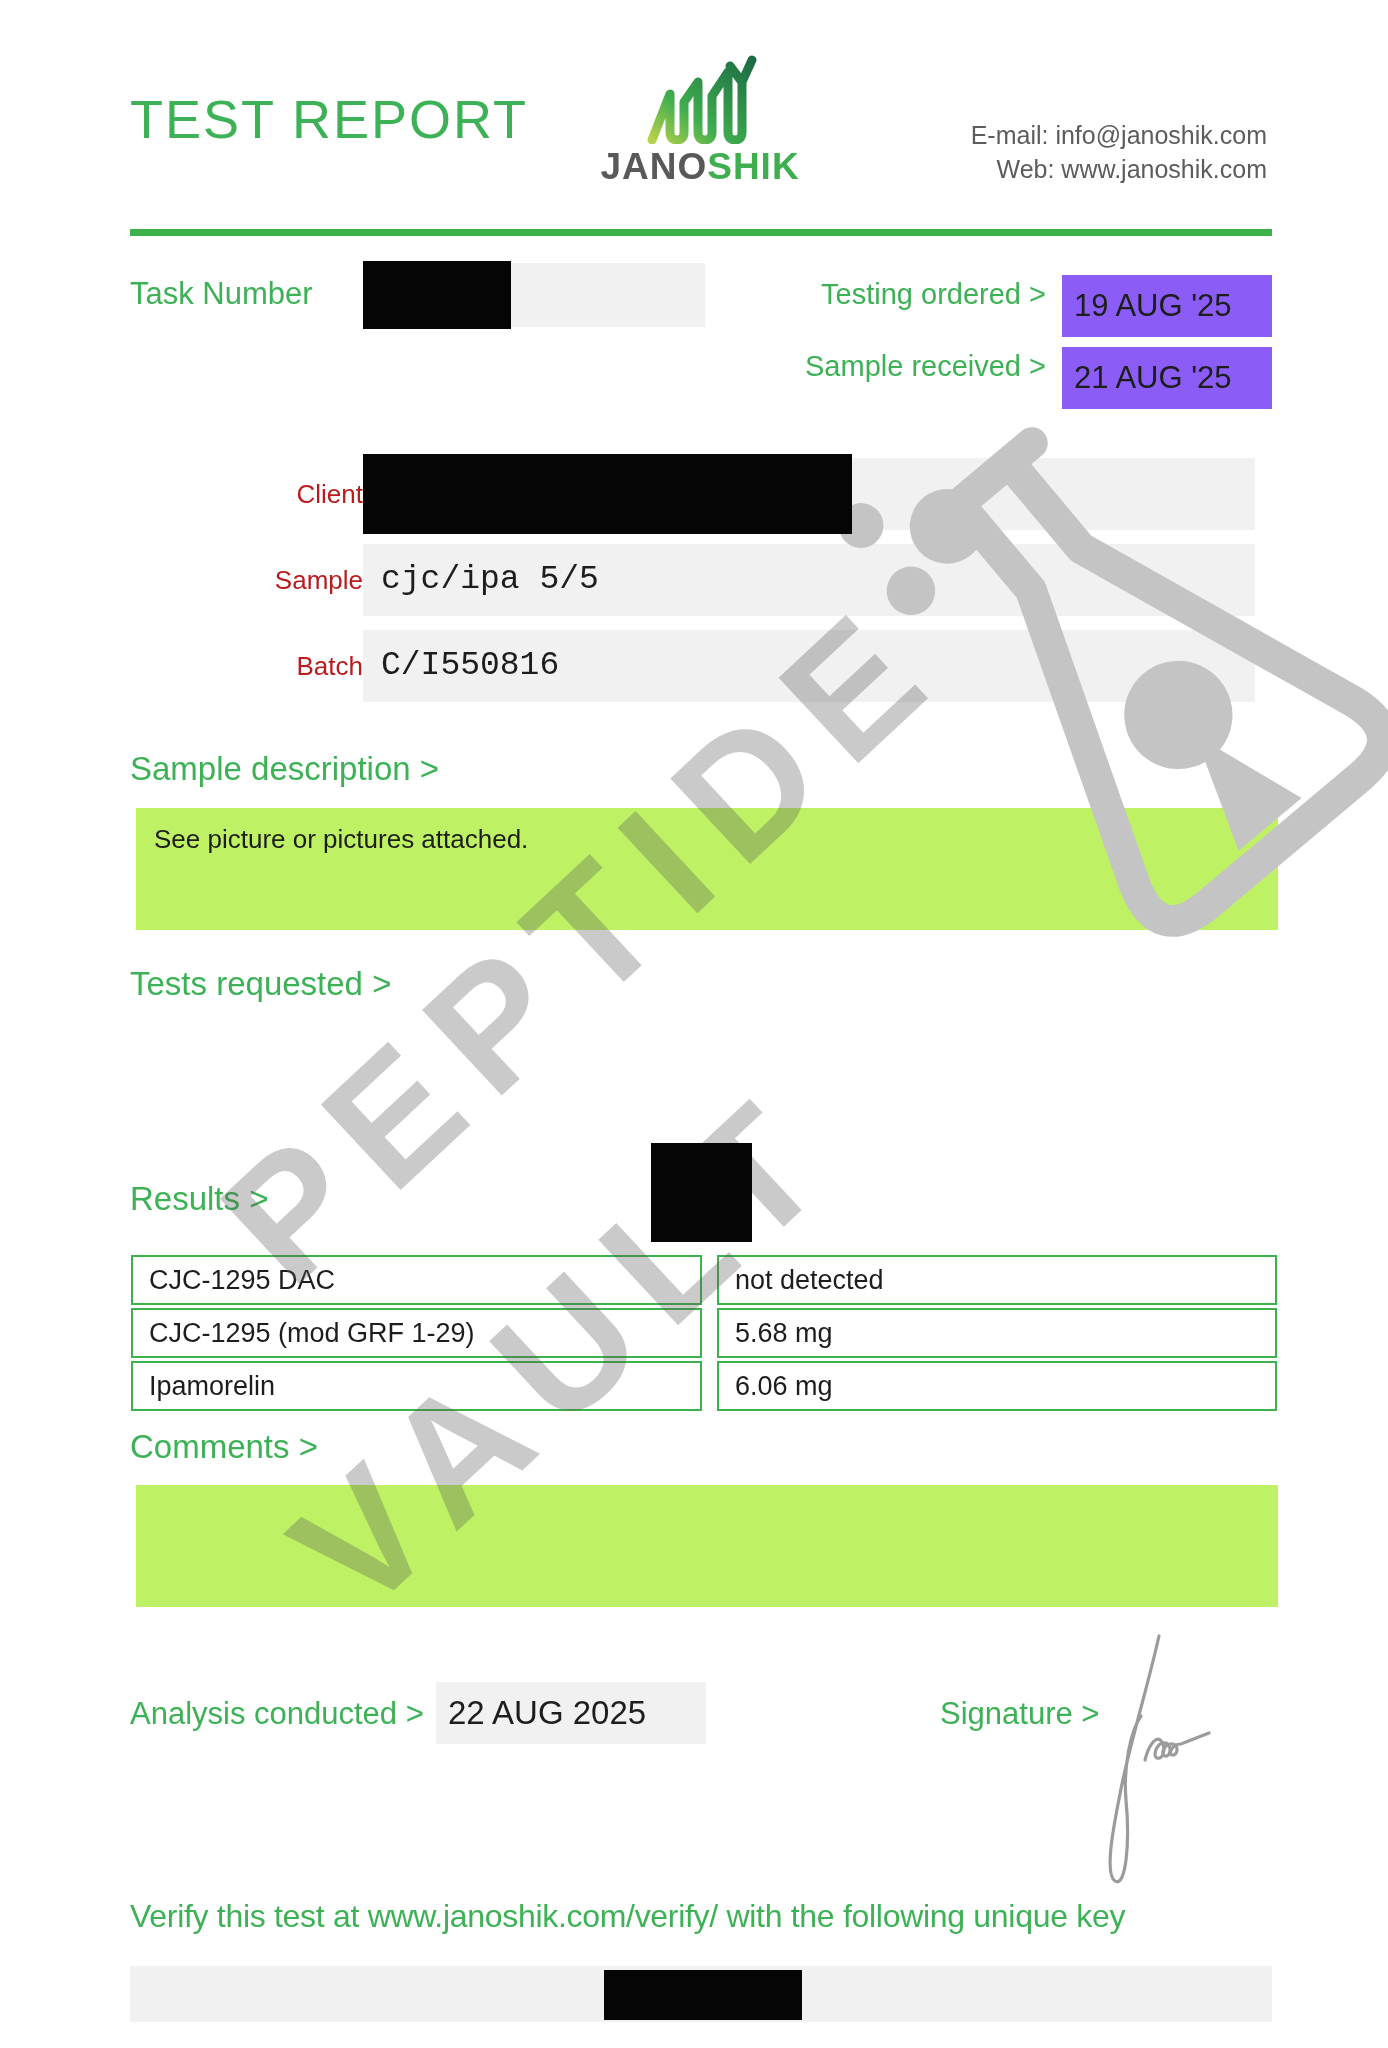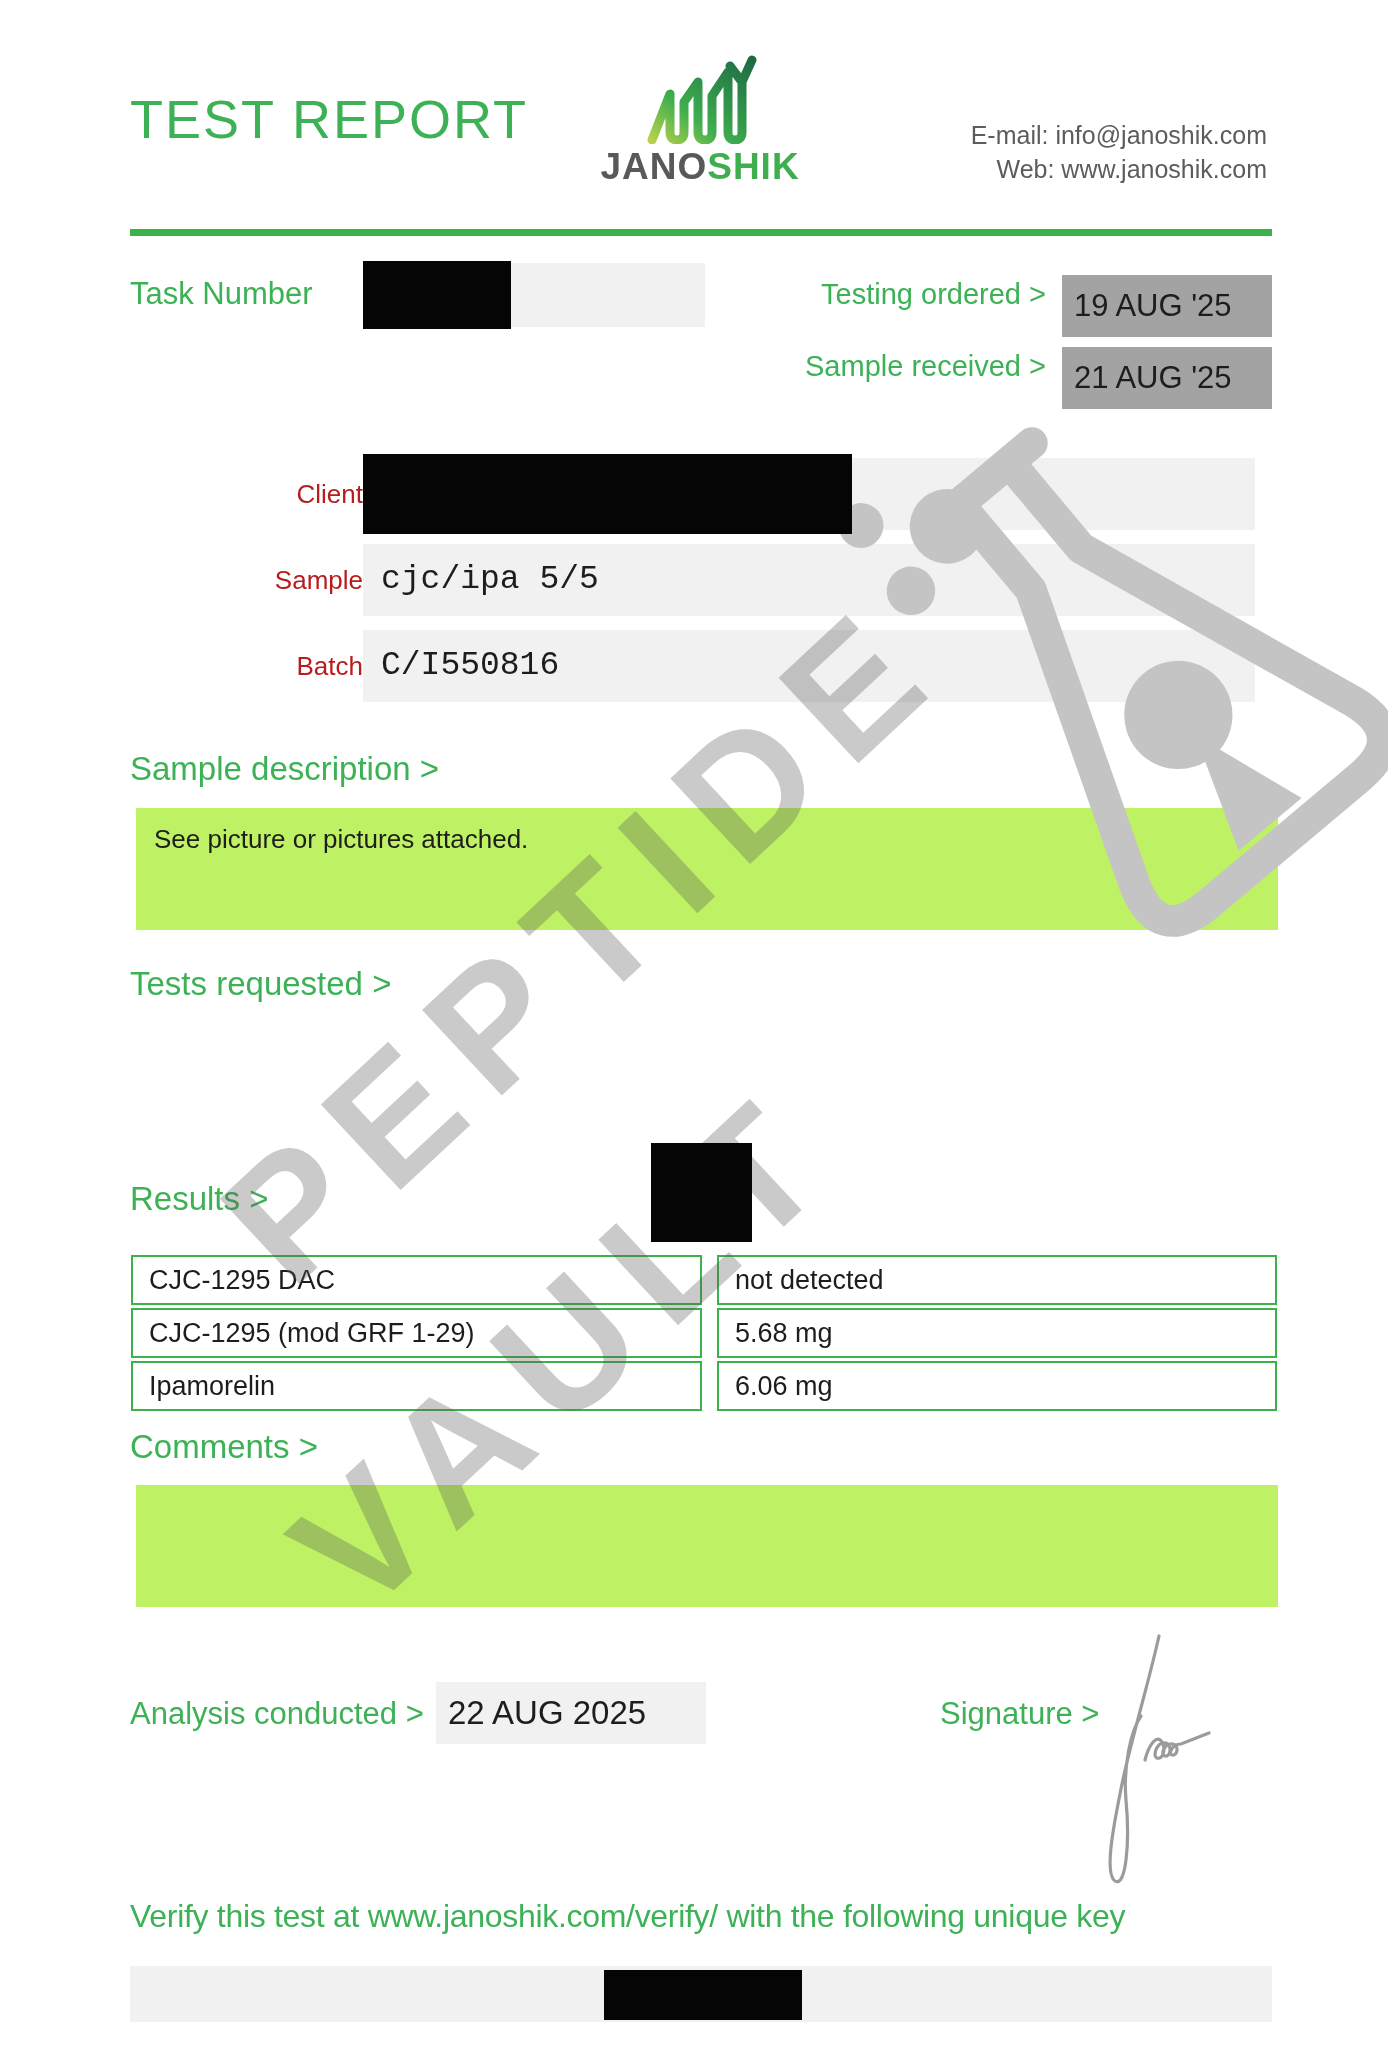--- a/index.html
+++ b/index.html
@@ -28,21 +28,21 @@
     position:absolute; left:130px; right:116px; top:229px; height:7px;
     background:#3cb24b;
   }
   
   .task-label { position:absolute; left:130px; top:276px; font-size:31px; color:#3cb155; }
   .task-field { position:absolute; left:363px; top:263px; width:342px; height:64px; background:#f1f1f2; }
   .task-field .redact { position:absolute; left:0; top:-2px; width:148px; height:68px; background:#050505; }
   .dates { position:absolute; left:760px; right:116px; top:262px; }
   .date-row { display:flex; align-items:center; height:64px; margin-bottom:8px; }
   .date-label { flex:1; text-align:right; padding-right:16px; font-size:29px; color:#3cb155; white-space:nowrap; }
-  .date-value { width:210px; height:62px; background:#a3a3a3; font-size:31px; line-height:62px; padding-left:12px; color:#1d1d1b;margin-top:24px; }
+  .date-value { width:210px; height:62px; background:#8b5cf6; font-size:31px; line-height:62px; padding-left:12px; color:#1d1d1b;margin-top:24px; }
   
   .fields { position:absolute; left:130px; right:133px; top:458px; }
   .field-row { display:flex; align-items:stretch; height:72px; margin-bottom:14px; }
   .field-label { width:233px; font-size:26px; color:#b91c1c; align-self:center;text-align:right; }
   .field-box { position:relative; flex:1; background:#f1f1f2; }
   .field-value { font-size:33px; line-height:72px; padding-left:18px; color:#1d1d1b;font-family:Liberation Mono, monospace; }
   .field-box .redact { position:absolute; left:0; top:-4px; height:80px; width:489px; background:#050505; z-index:6; }
   
   .sec-heading { position:absolute; left:130px; font-size:33px; color:#3cb155; }
   .sec-box { position:absolute; left:130px; width:1142px; height:122px; background:#bef264;margin-left:6px; }

